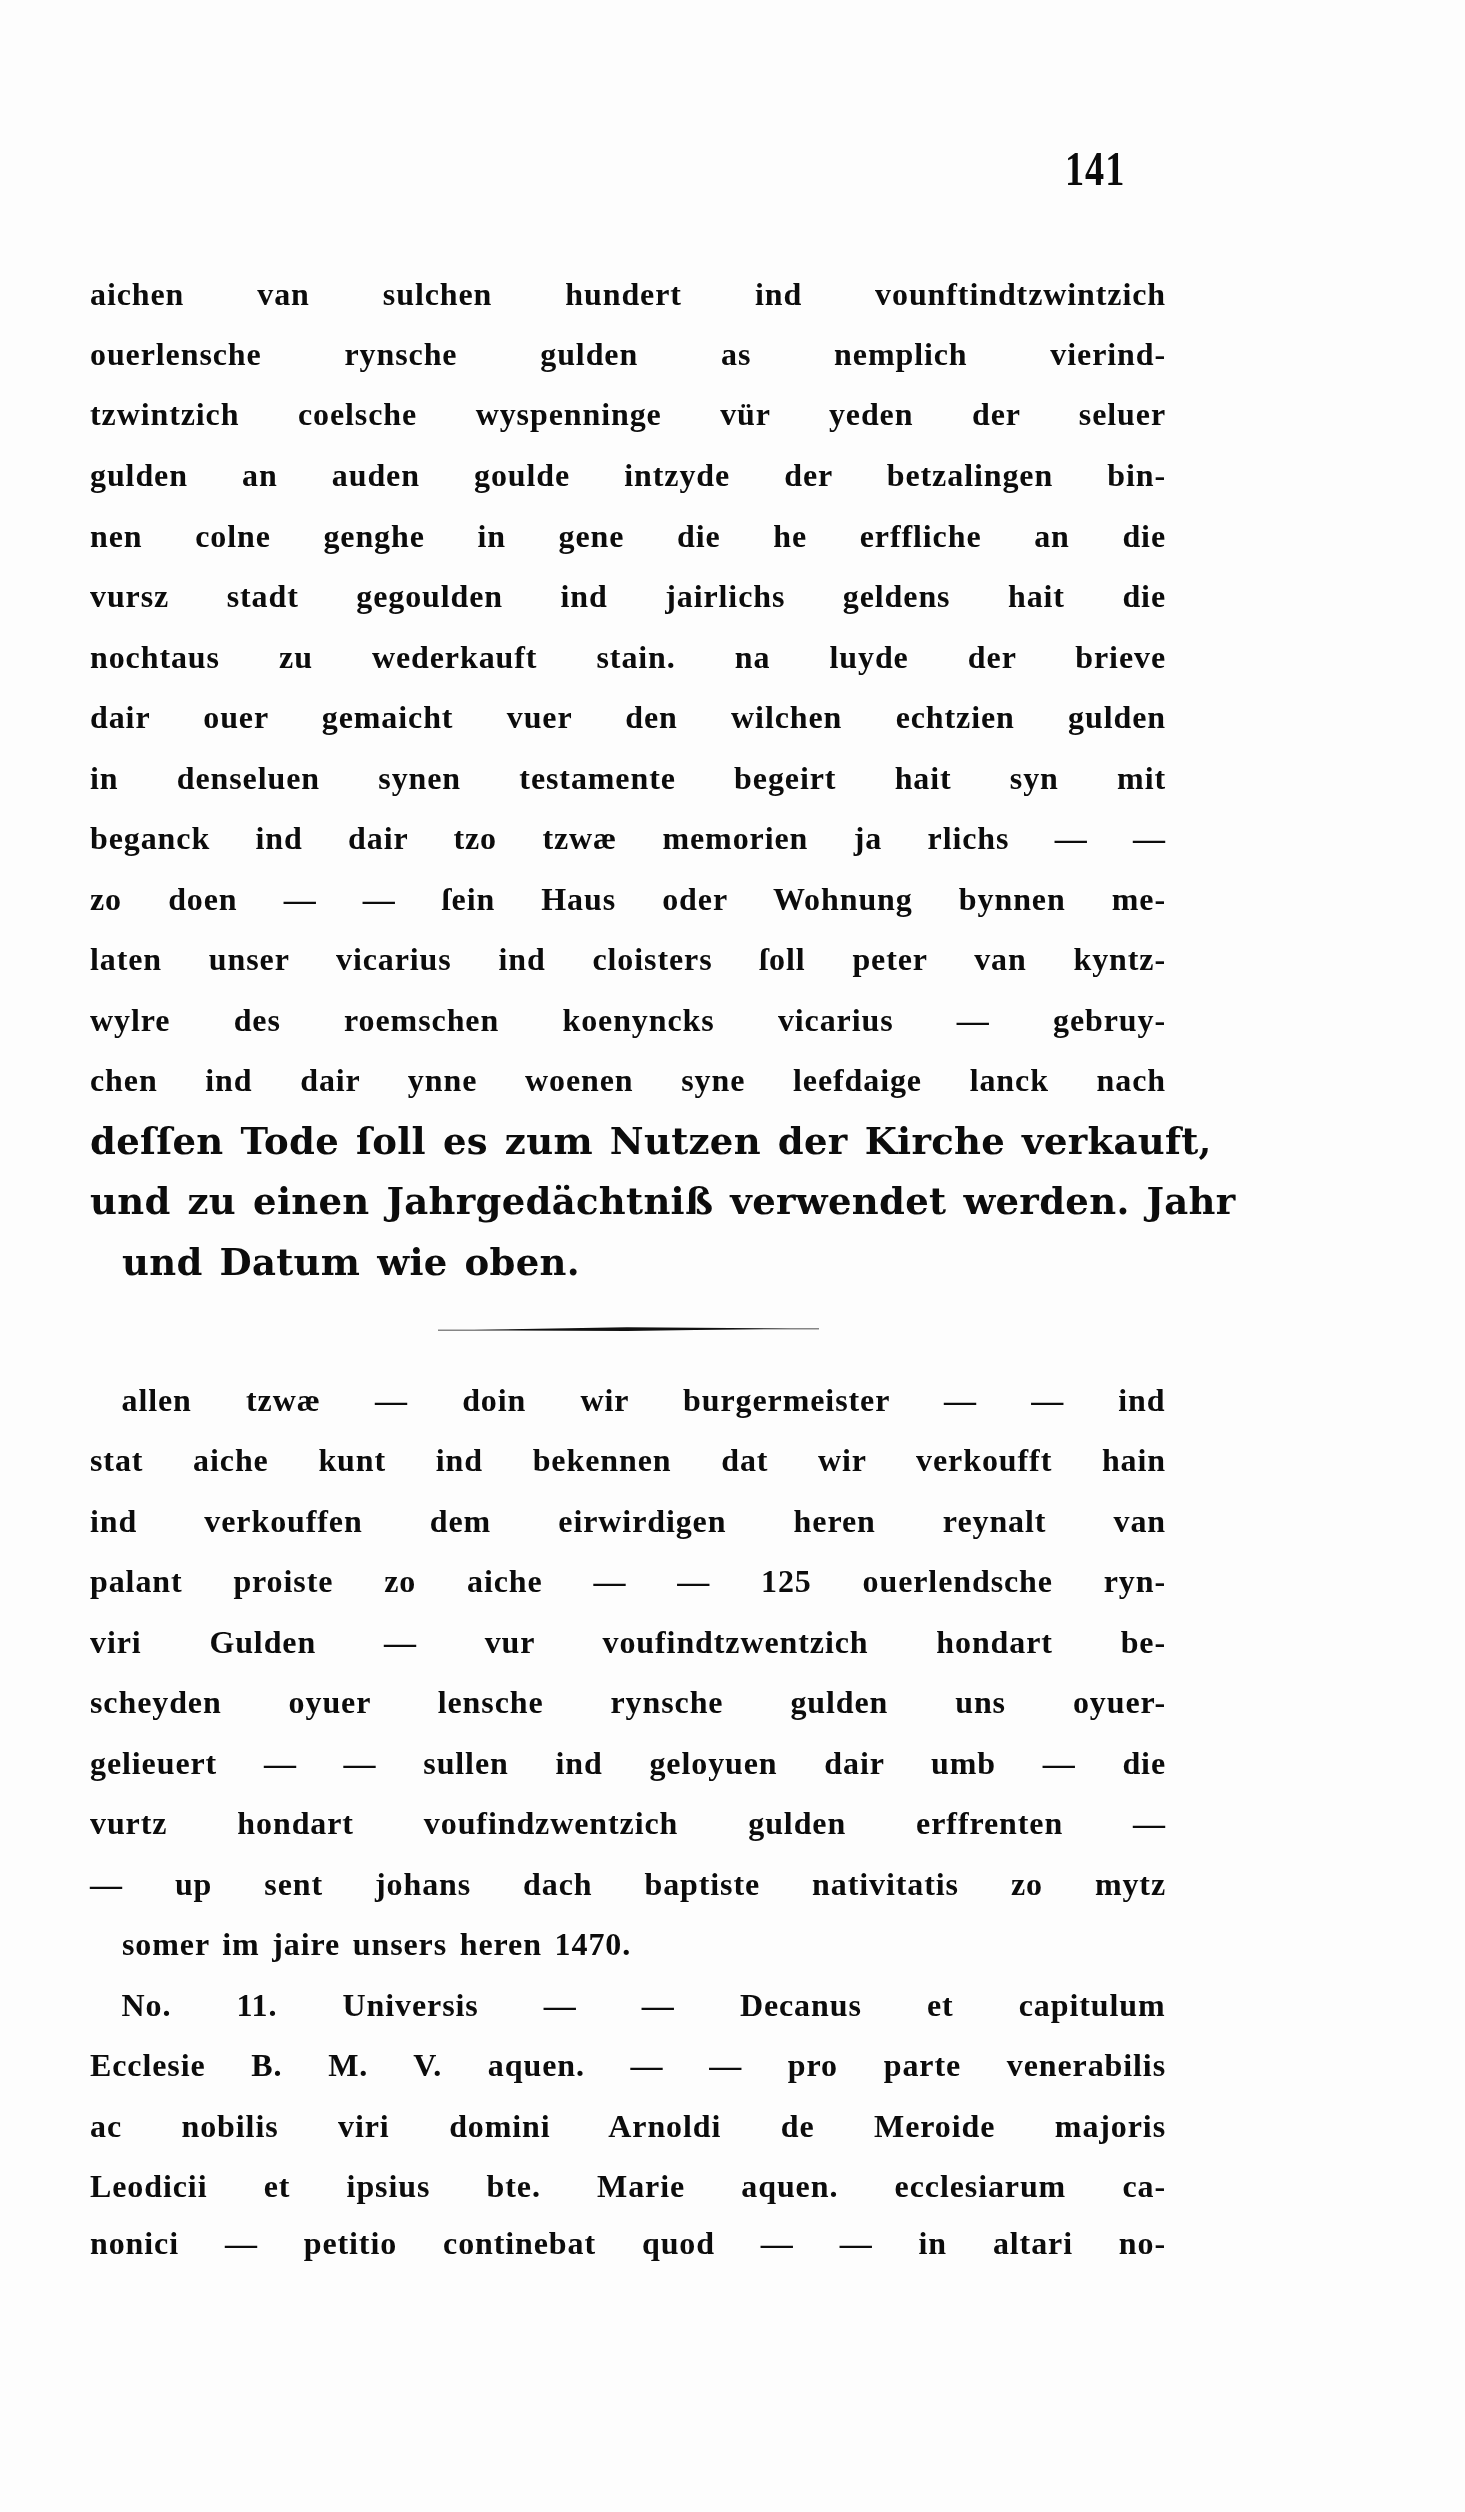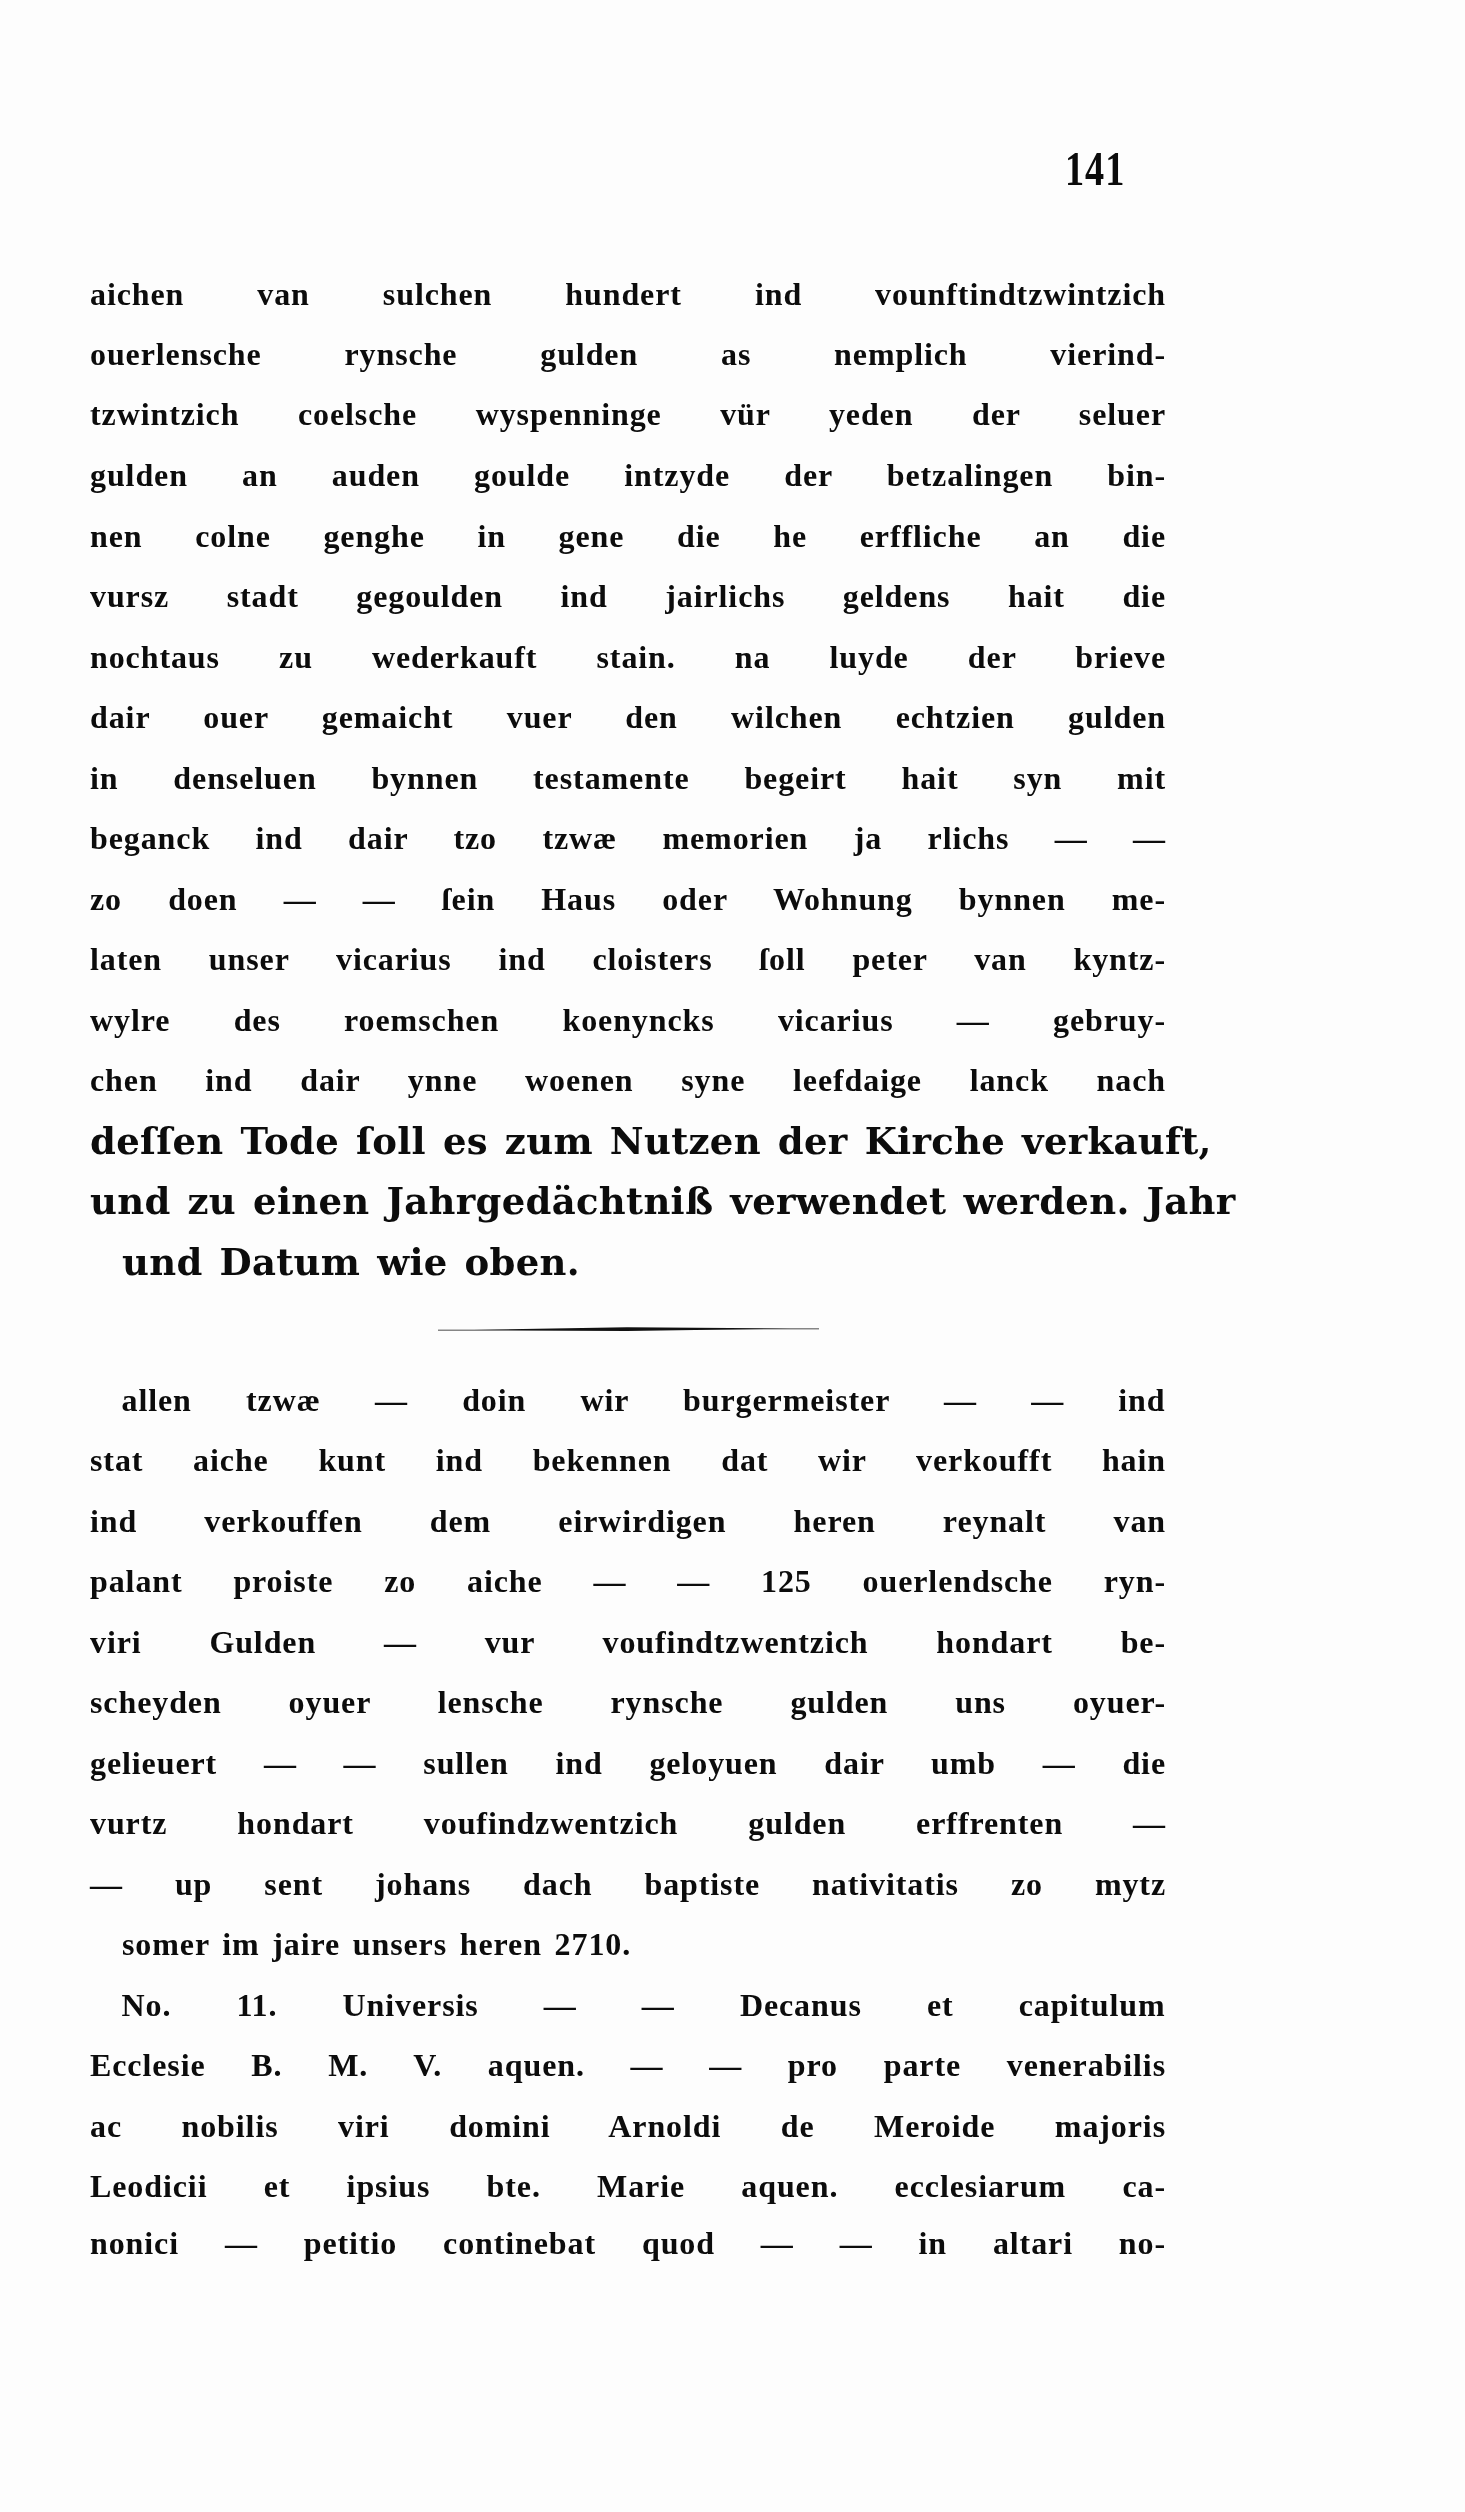--- a/index.html
+++ b/index.html
@@ -81,21 +81,21 @@
 
   <div>
     <div class="line" style="top:264px">aichen van sulchen hundert ind vounftindtzwintzich</div>
     <div class="line" style="top:324px">ouerlensche rynsche gulden as nemplich vierind-</div>
     <div class="line" style="top:384px">tzwintzich coelsche wyspenninge vür yeden der seluer</div>
     <div class="line" style="top:445px">gulden an auden goulde intzyde der betzalingen bin-</div>
     <div class="line" style="top:506px">nen colne genghe in gene die he erffliche an die</div>
     <div class="line" style="top:566px">vursz stadt gegoulden ind jairlichs geldens hait die</div>
     <div class="line" style="top:627px">nochtaus zu wederkauft stain. na luyde der brieve</div>
     <div class="line" style="top:687px">dair ouer gemaicht vuer den wilchen echtzien gulden</div>
-    <div class="line" style="top:748px">in denseluen bynnen testamente begeirt hait syn mit</div>
+    <div class="line" style="top:748px">in denseluen synen testamente begeirt hait syn mit</div>
     <div class="line" style="top:808px">beganck ind dair tzo tzwæ memorien ja rlichs — —</div>
     <div class="line" style="top:869px">zo doen — — ſein Haus oder Wohnung bynnen me-</div>
     <div class="line" style="top:929px">laten unser vicarius ind cloisters ſoll peter van kyntz-</div>
     <div class="line" style="top:990px">wylre des roemschen koenyncks vicarius — gebruy-</div>
     <div class="line" style="top:1050px">chen ind dair ynne woenen syne leefdaige lanck nach</div>
     <div class="line fraktur" style="top:1111px">deſſen Tode ſoll es zum Nutzen der Kirche verkauft,</div>
     <div class="line fraktur" style="top:1171px">und zu einen Jahrgedächtniß verwendet werden. Jahr</div>
     <div class="line fraktur last" style="top:1232px">und Datum wie oben.</div>
   </div>
 
@@ -108,21 +108,21 @@
   <div>
     <div class="line indent" style="top:1370px">allen tzwæ — doin wir burgermeister — — ind</div>
     <div class="line" style="top:1430px">stat aiche kunt ind bekennen dat wir verkoufft hain</div>
     <div class="line" style="top:1491px">ind verkouffen dem eirwirdigen heren reynalt van</div>
     <div class="line" style="top:1551px">palant proiste zo aiche — — 125 ouerlendsche ryn-</div>
     <div class="line" style="top:1612px">viri Gulden — vur voufindtzwentzich hondart be-</div>
     <div class="line" style="top:1672px">scheyden oyuer lensche rynsche gulden uns oyuer-</div>
     <div class="line" style="top:1733px">gelieuert — — sullen ind geloyuen dair umb — die</div>
     <div class="line" style="top:1793px">vurtz hondart voufindzwentzich gulden erffrenten —</div>
     <div class="line" style="top:1854px">— up sent johans dach baptiste nativitatis zo mytz</div>
-    <div class="line last" style="top:1914px">somer im jaire unsers heren 2710.</div>
+    <div class="line last" style="top:1914px">somer im jaire unsers heren 1470.</div>
   </div>
 
   <div>
     <div class="line indent" style="top:1975px">No. 11. Universis — — Decanus et capitulum</div>
     <div class="line" style="top:2035px">Ecclesie B. M. V. aquen. — — pro parte venerabilis</div>
     <div class="line" style="top:2096px">ac nobilis viri domini Arnoldi de Meroide majoris</div>
     <div class="line" style="top:2156px">Leodicii et ipsius bte. Marie aquen. ecclesiarum ca-</div>
     <div class="line" style="top:2213px">nonici — petitio continebat quod — — in altari no-</div>
   </div>
 

